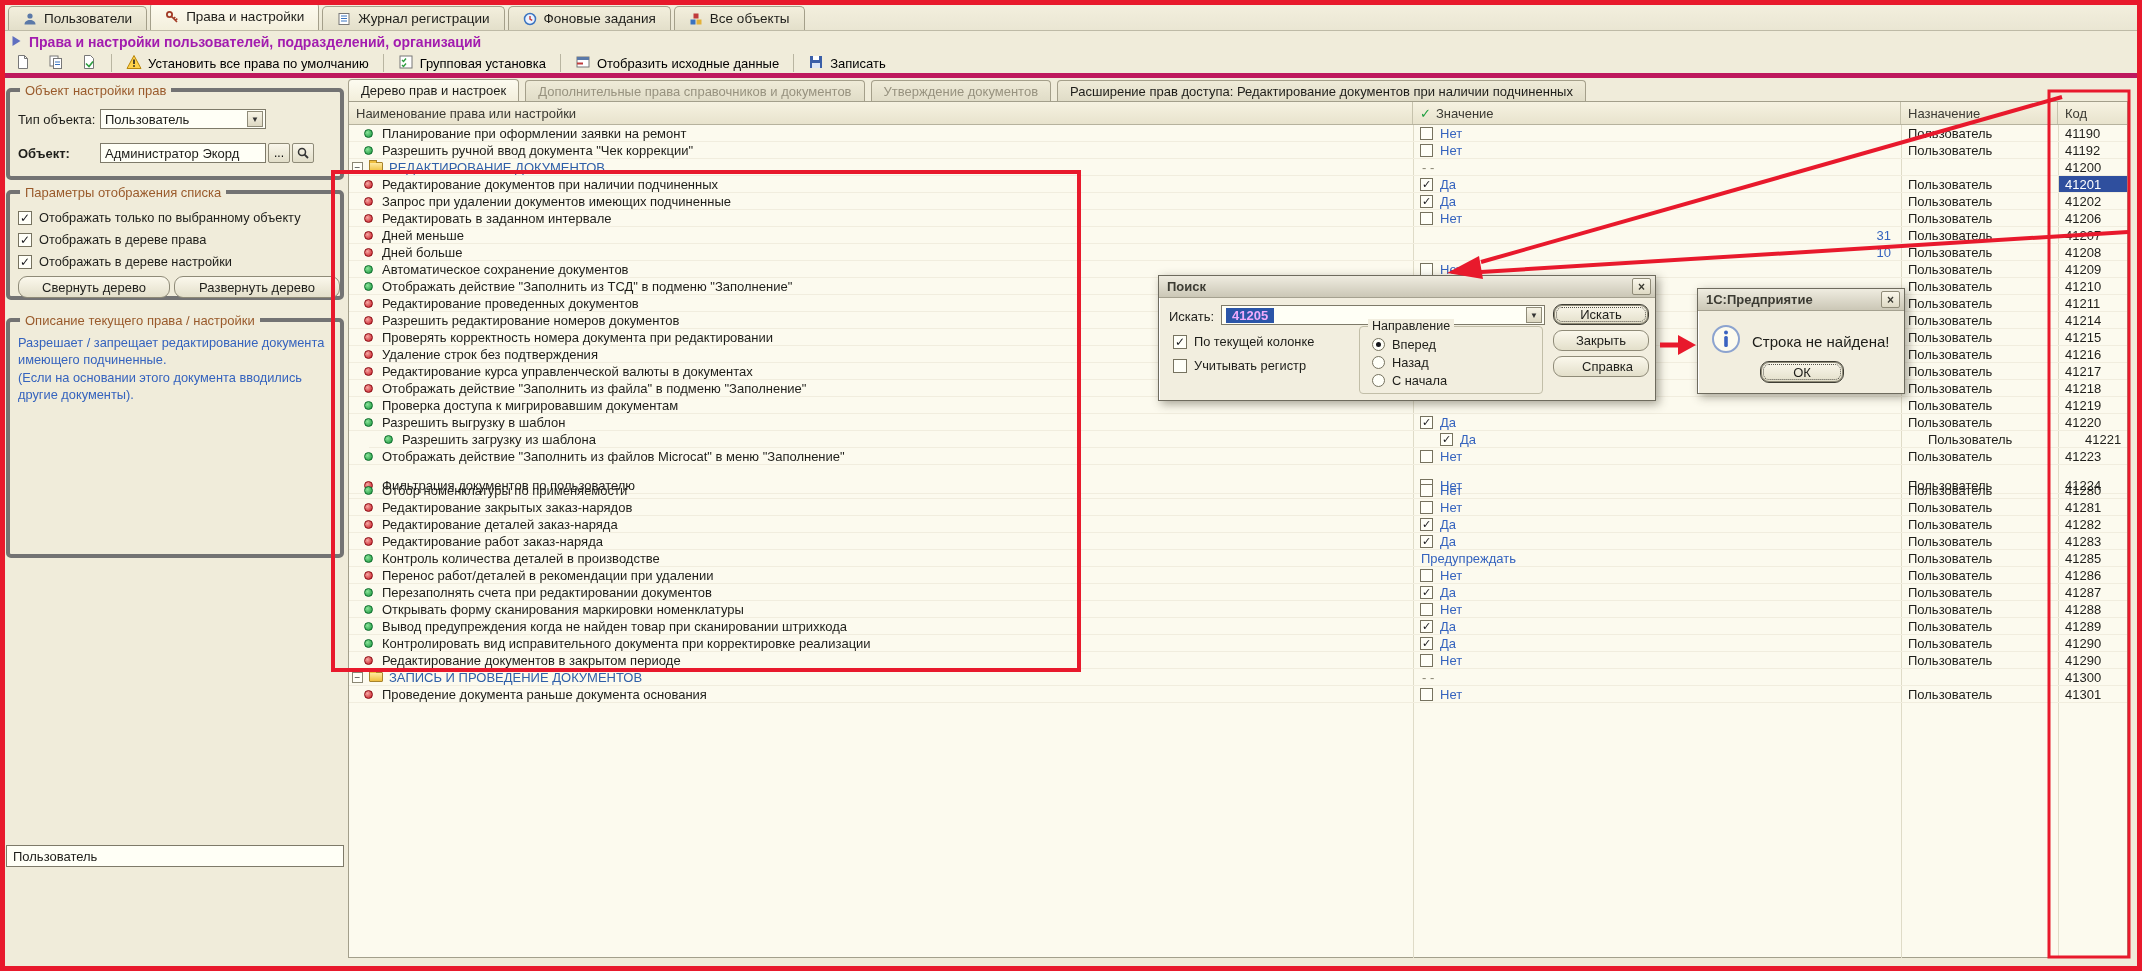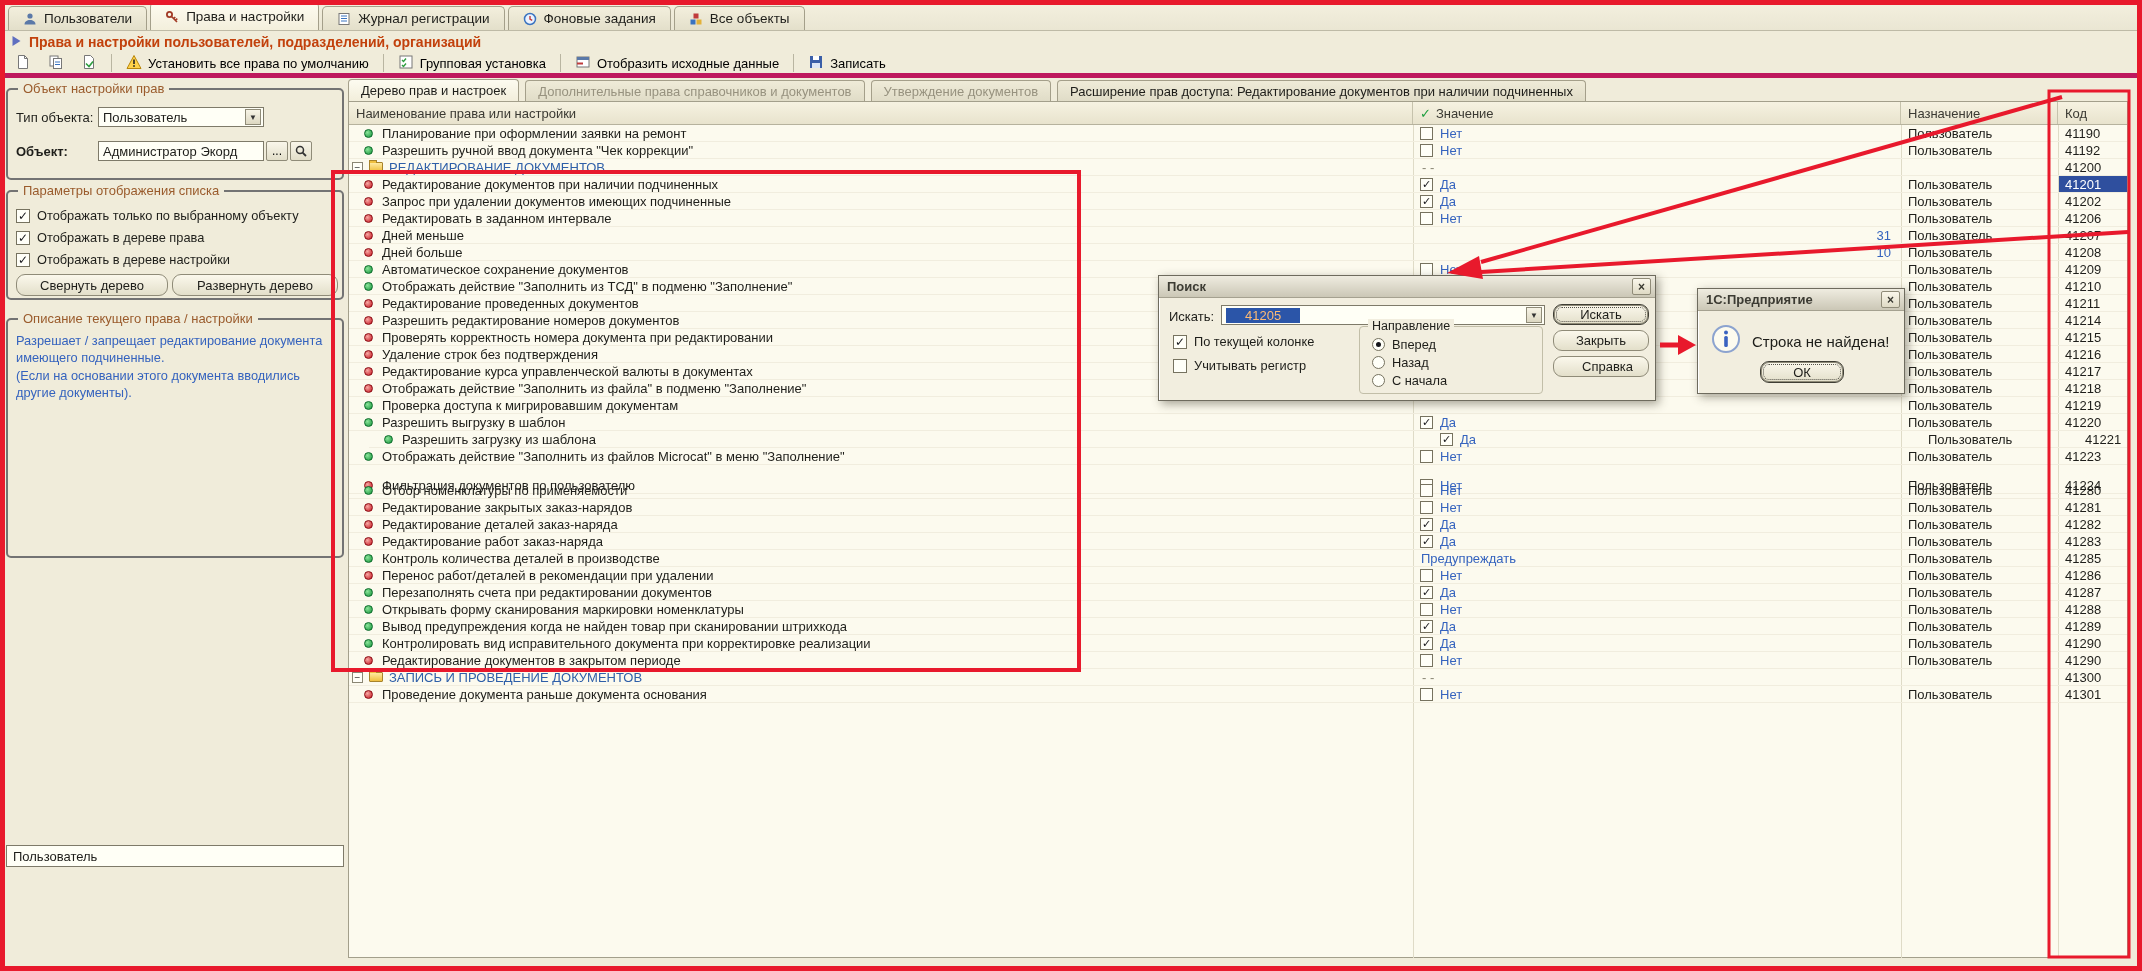--- a/index.html
+++ b/index.html
@@ -8,29 +8,29 @@
   .shot{position:absolute;left:0;top:0;width:2142px;height:971px;background:#F0ECDA;overflow:hidden;}
 
   
   .tabsbar{position:absolute;left:0;top:2px;width:100%;height:29px;display:flex;align-items:flex-end;padding-left:8px;gap:3px;border-bottom:1px solid #BEBAA6;background:linear-gradient(#F4F0DF,#EAE6D3);}
   .tab{display:flex;align-items:center;gap:7px;height:24px;padding:0 14px;background:linear-gradient(#F3EFDD,#E3DFCA);border:1px solid #A49F8A;border-bottom:none;border-radius:5px 5px 0 0;font-size:13.5px;white-space:nowrap;}
   .tab.active{height:28px;background:linear-gradient(#FEFBF0,#F3EFDC);}
   .tab .ic{display:flex;align-items:center;}
 
   
   .titlebar{position:absolute;left:0;top:31px;width:100%;height:22px;display:flex;align-items:center;gap:7px;padding-left:10px;}
-  .titlebar .t{color:#c2410c;font-weight:bold;font-size:14px;}
+  .titlebar .t{color:#a21caf;font-weight:bold;font-size:14px;}
 
   
   .toolbar{position:absolute;left:0;top:53px;width:100%;height:25px;display:flex;align-items:center;gap:3px;padding-left:8px;border-bottom:5px solid #be185d;}
   .tbtn{display:flex;align-items:center;gap:6px;height:22px;padding:0 6px;background:transparent;border:1px solid transparent;font-size:13px;white-space:nowrap;}
   .tsep{width:1px;height:18px;background:#B9B5A1;margin:0 4px;}
 
   
-  .grp{position:absolute;border:2px solid #737373;border-radius:5px;}
+  .grp{position:absolute;border:4px solid #737373;border-radius:5px;}
   .grp-title{position:absolute;top:-9px;left:10px;background:#F0ECDA;padding:0 5px;color:#9A5B2C;font-size:13px;white-space:nowrap;}
   .flabel{position:absolute;font-size:13px;}
   .flabel.bold{font-weight:bold;}
   .tinput{position:absolute;height:20px;background:#FFFFF6;border:1px solid #7E7A69;display:flex;align-items:center;padding:0 4px;font-size:13px;overflow:hidden;white-space:nowrap;}
   .combo{position:absolute;height:20px;background:#FFFFF6;border:1px solid #7E7A69;display:flex;align-items:center;padding:0 2px 0 4px;font-size:13px;white-space:nowrap;}
   .cbtn{margin-left:auto;width:16px;height:16px;background:linear-gradient(#F7F4E6,#DDD8C2);border:1px solid #8F8B78;display:flex;align-items:center;justify-content:center;font-size:8px;color:#333;flex:0 0 auto;}
   .mini{position:absolute;height:20px;background:linear-gradient(#F9F6EA,#E2DEC9);border:1px solid #8F8B78;border-radius:2px;font-size:12px;display:flex;align-items:center;justify-content:center;}
   .cb{position:absolute;display:flex;align-items:center;gap:7px;font-size:12.8px;white-space:nowrap;}
   .cbbox{width:14px;height:14px;background:#FFFFF8;border:1px solid #76725F;display:flex;align-items:center;justify-content:center;font-size:12px;font-weight:bold;color:#15151A;flex:0 0 auto;}
   .btn{background:linear-gradient(#FBF8EC,#E3DFCA);border:1px solid #8F8B78;border-radius:9px;font-size:13px;display:flex;align-items:center;justify-content:center;color:#1E1E1A;}
@@ -69,21 +69,21 @@
   .vtext{margin-left:7px;color:#3563BE;}
   .vnum{position:absolute;right:10px;color:#3563BE;}
   .vdash{margin-left:8px;color:#8A8776;}
 
   
   .dlg{position:absolute;background:#F2EEDF;border:1px solid #6E6B5E;box-shadow:inset 1px 1px 0 #FFF, 3px 3px 9px rgba(60,55,40,.45);z-index:40;}
   .dlg-title{height:22px;display:flex;align-items:center;padding:0 4px 0 8px;background:linear-gradient(#EFECE0,#CBC7B6);border-bottom:1px solid #A5A190;font-weight:bold;font-size:13px;color:#3C3B33;}
   .dlg-x{margin-left:auto;width:19px;height:17px;background:linear-gradient(#FAF7EB,#DFDAC5);border:1px solid #8F8B78;border-radius:2px;display:flex;align-items:center;justify-content:center;font-size:12px;font-weight:bold;color:#3A3A32;}
   .slabel{position:absolute;left:10px;top:33px;font-size:13px;}
   .scombo{left:62px;top:29px;width:324px;}
-  .selhl{background:#2B55A8;color:#fdba74;padding:0 19px;}
+  .selhl{background:#2B55A8;color:#f0abfc;padding:0 6px;font-weight:bold;}
   .sgrp{position:absolute;left:200px;top:50px;width:184px;height:68px;border:1px solid #C2BEA8;border-radius:4px;background:transparent;}
   .sgrp .grp-title{top:-8px;left:8px;background:#F2EEDF;color:#1E1E1A;font-size:12.5px;padding:0 4px;}
   .radio{position:absolute;left:12px;display:flex;align-items:center;gap:7px;font-size:12.8px;white-space:nowrap;}
   .rcircle{width:13px;height:13px;border-radius:50%;background:#FFFFF8;border:1px solid #76725F;position:relative;flex:0 0 auto;}
   .rcircle.on::after{content:"";position:absolute;left:3px;top:3px;width:5px;height:5px;border-radius:50%;background:#15151A;}
   .dbtn{position:absolute;left:394px;width:96px;height:21px;}
   .default{border:1px solid #3F3E35;box-shadow:inset 0 0 0 1px #8F8B78;outline:1px dotted #55534A;outline-offset:-4px;}
   .msgicon{position:absolute;left:12px;top:34px;}
   .msgtext{position:absolute;left:54px;top:44px;font-size:15px;white-space:nowrap;}
   .okbtn{position:absolute;left:62px;top:72px;width:84px;height:22px;}

